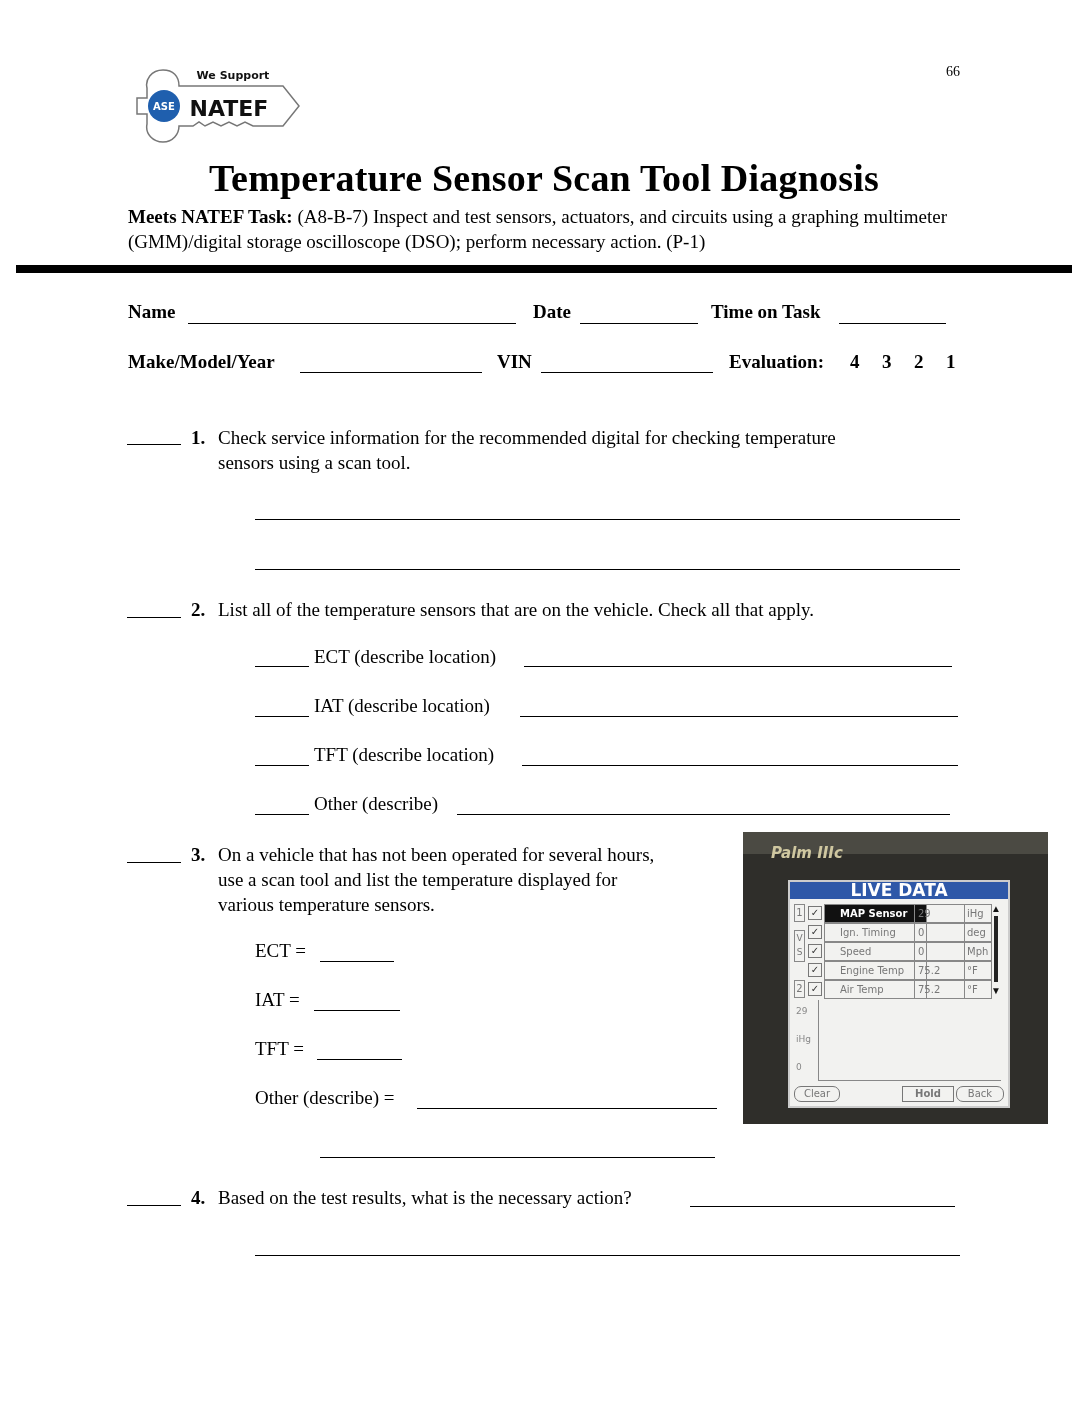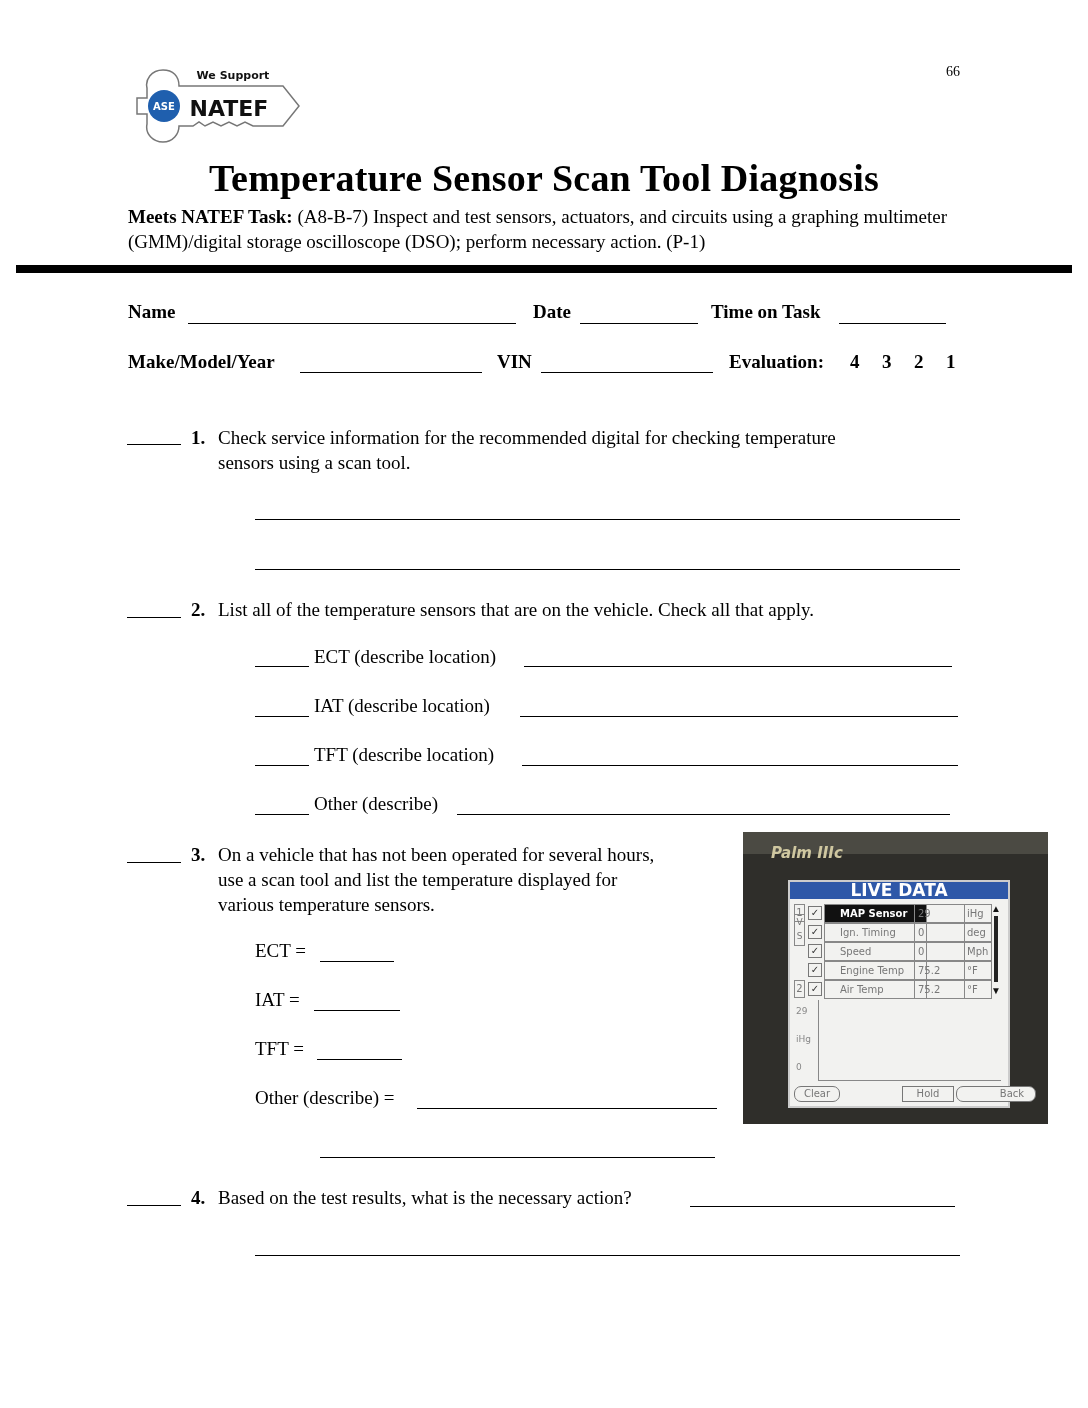--- a/index.html
+++ b/index.html
@@ -35,21 +35,21 @@
   .row .un { position:absolute; left:170px; top:0; width:24px; height:17px; border:1px solid #888; padding-left:2px; line-height:17px; }
   .row.sel .nm { background:#111; color:#fff; font-weight:bold; }
   .pg { position:absolute; left:4px; width:9px; height:16px; border:1px solid #888; font-family:"DejaVu Sans",sans-serif; font-size:10px; color:#777; text-align:center; line-height:16px; }
   .scroll { position:absolute; left:201px; top:22px; width:10px; height:92px; }
   .scroll .bar { position:absolute; left:3px; top:12px; width:4px; height:66px; background:#222; }
   .scroll .up, .scroll .dn { position:absolute; left:0; font-size:10px; color:#111; line-height:10px; }
   .scroll .up { top:0; } .scroll .dn { bottom:0; }
   .graph { position:absolute; left:28px; top:118px; width:182px; height:80px; border-left:1px solid #888; border-bottom:1px solid #888; }
   .glab { position:absolute; left:6px; font-family:"DejaVu Sans",sans-serif; font-size:9px; color:#888; }
   .sbtn { position:absolute; top:204px; height:14px; border:1px solid #777; border-radius:7px; font-family:"DejaVu Sans",sans-serif; font-size:10px; color:#777; text-align:center; line-height:14px; background:#f2f2f0; }
-  .sbtn.sq { border-radius:0; }
+  .sbtn.sq { border-radius:0;font-weight:bold; }
 </style>
 </head>
 <body>
 
 <svg id="logo" class="abs" viewBox="0 0 170 85">
   <path d="M30 8 C18 8 12 18 14 26 L14 36 L4 36 L4 52 L14 52 L14 62 C12 72 20 80 30 80 C40 80 46 72 46 64 L60 64 L66 60 L72 64 L80 60 L88 64 L96 60 L104 64 L112 60 L120 64 L150 64 L166 44 L150 24 L46 24 C46 14 40 8 30 8 Z" fill="#fff" stroke="#777" stroke-width="1.5"></path>
   <circle cx="31" cy="44" r="16" fill="#1f5fae"></circle>
   <text x="31" y="48" text-anchor="middle" fill="#fff" font-family="DejaVu Sans, sans-serif" font-weight="bold" font-size="10">ASE</text>
   <text x="100" y="17" text-anchor="middle" fill="#111" font-family="DejaVu Sans, sans-serif" font-weight="bold" font-size="11">We Support</text>
   <text x="96" y="54" text-anchor="middle" fill="#111" font-family="DejaVu Sans, sans-serif" font-weight="bold" font-size="22">NATEF</text>
@@ -125,21 +125,21 @@
 <div class="line" style="left:417px; top:1108px; width:300px; border-bottom-width:1px;"></div>
 <div class="line" style="left:320px; top:1157px; width:395px; border-bottom-width:1px;"></div>
 
 <div id="device" class="abs">
   <div class="bezel-top"></div>
   <div class="brand">Palm IIIc</div>
   <div id="screen">
     <div class="hdr">LIVE DATA</div>
 
     <div class="pg" style="top:22px;">1</div>
-    <div class="pg" style="top:32px; height:30px; line-height:14px; font-size:9px;">V S</div>
+    <div class="pg" style="top:48px; height:30px; line-height:14px; font-size:9px;">V S</div>
     <div class="pg" style="top:98px;">2</div>
 
     <div class="row sel" style="top:22px; width:200px;">
       <span class="cb">✓</span>
       <span class="nm">MAP Sensor</span>
       <span class="vl">29</span>
       <span class="un">iHg</span>
     </div>
     <div class="row" style="top:41px; width:200px;">
       <span class="cb">✓</span>
@@ -172,21 +172,21 @@
       <span class="dn">▼</span>
     </div>
 
     <span class="glab" style="top:124px;">29</span>
     <span class="glab" style="top:152px;">iHg</span>
     <span class="glab" style="top:180px;">0</span>
     <div class="graph"></div>
 
     <div class="sbtn" style="left:4px; width:44px;">Clear</div>
     <div class="sbtn sq" style="left:112px; width:50px;">Hold</div>
-    <div class="sbtn" style="left:166px; width:46px;padding-left:32px;">Back</div>
+    <div class="sbtn" style="left:166px; width:46px;">Back</div>
   </div>
 </div>
 
 <div class="line" style="left:127px; top:1205px; width:54px;"></div>
 <div class="abs q-text q-num" style="left:191px; top:1185px;">4.</div>
 <div class="abs q-text" style="left:218px; top:1185px;">Based on the test results, what is the necessary action?</div>
 <div class="line" style="left:690px; top:1206px; width:265px; border-bottom-width:1px;"></div>
 <div class="line" style="left:255px; top:1255px; width:705px; border-bottom-width:1px;"></div>
 
 </body></html>

